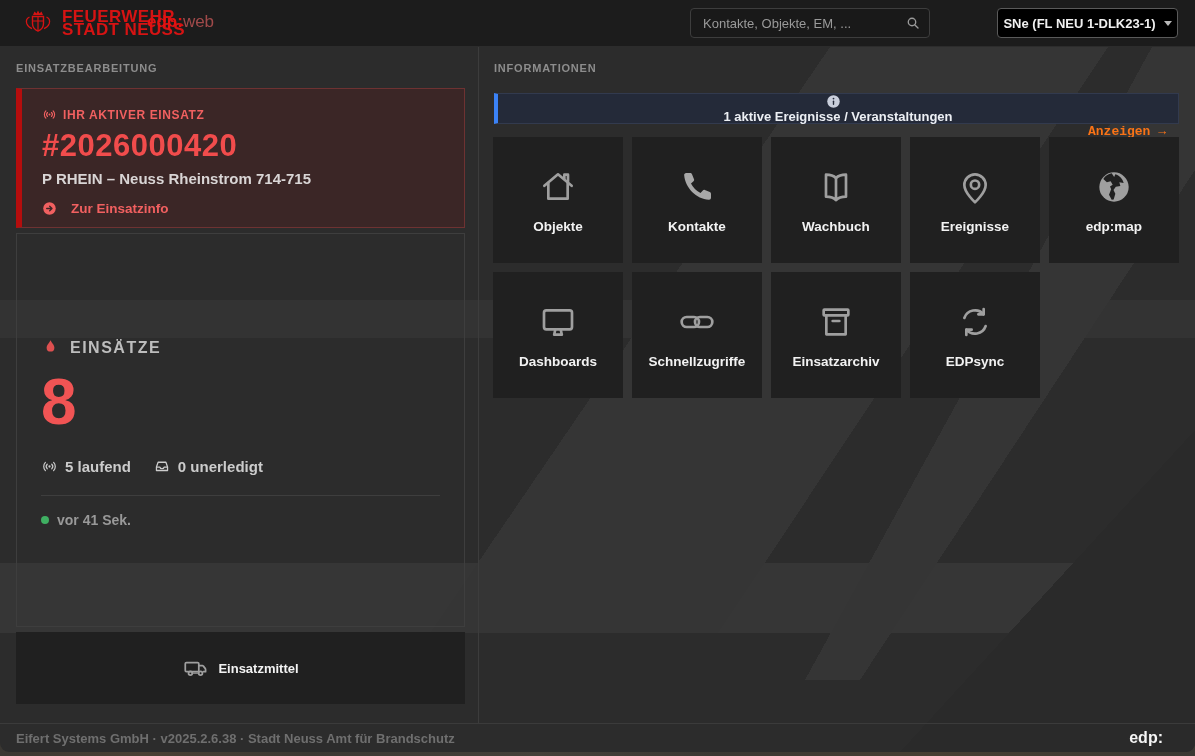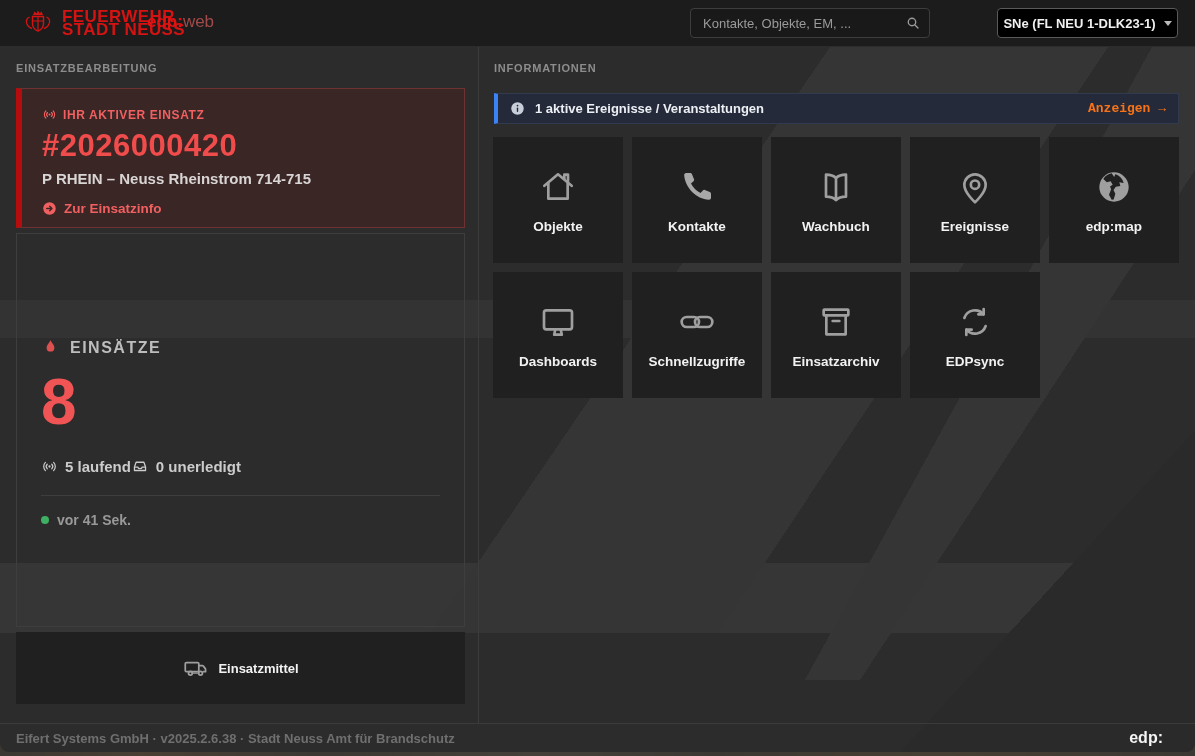--- a/index.html
+++ b/index.html
@@ -39,41 +39,41 @@
 
   
   .left { position:absolute; left:0; top:46px; width:478px; height:677px; z-index:2; }
   .left .sect-header { position:absolute; left:16px; top:16px; }
 
   .active-card { position:absolute; left:16px; top:42px; width:449px; height:140px;
     background:#3b2626; border:1px solid #6e3232; border-left:6px solid #b50d0d; padding:18px 12px 0 20px; }
   .active-label { display:flex; align-items:center; gap:6px; color:#f16060; font-size:12px; font-weight:bold; letter-spacing:.6px; }
   .active-number { margin-top:6px; color:#f14c4c; font-size:31px; font-weight:800; letter-spacing:.5px; }
   .active-desc { margin-top:6px; color:#d9d5d5; font-size:15px; font-weight:bold; }
-  .active-link { margin-top:14px; display:flex; align-items:center; gap:7px; color:#f16060; font-size:13.5px; font-weight:bold; cursor:pointer; }
+  .active-link { margin-top:14px; display:flex; align-items:center; gap:14px; color:#f16060; font-size:13.5px; font-weight:bold; cursor:pointer; }
 
   .stats-card { position:absolute; left:16px; top:187px; width:449px; height:394px; border:1px solid #3e3e3e; }
   .stats-inner { position:absolute; left:24px; right:24px; top:104px; }
   .stats-title { display:flex; align-items:center; gap:10px; color:#bdbdbd; font-size:16px; font-weight:bold; letter-spacing:1.5px; }
   .stats-count { margin-top:12px; color:#f15454; font-size:64px; font-weight:800; line-height:66px; }
-  .stats-row { margin-top:22px; display:flex; align-items:center; color:#cccccc; font-size:15px; font-weight:bold; }
+  .stats-row { margin-top:22px; display:flex; align-items:center; gap:22px; color:#cccccc; font-size:15px; font-weight:bold; }
   .stats-item { display:flex; align-items:center; gap:7px; }
   .stats-div { margin-top:20px; height:1px; background:#3e3e3e; }
   .stats-updated { margin-top:16px; display:flex; align-items:center; gap:8px; color:#999999; font-size:14px; font-weight:bold; }
   .dot-green { width:8px; height:8px; border-radius:50%; background:#3faf62; }
 
   .em-tile { position:absolute; left:16px; top:586px; width:449px; height:72px; background:#202020;
     display:flex; flex-direction:row; align-items:center; justify-content:center; gap:8px; cursor:pointer; }
   .em-tile .lbl { color:#f2f2f2; font-size:13px; font-weight:bold; }
 
   
   .right { position:absolute; left:479px; top:46px; width:716px; height:677px; z-index:2; }
   .right .sect-header { position:absolute; left:15px; top:16px; }
   .banner { position:absolute; left:15px; top:47px; width:685px; height:31px; background:#242a39;
-    border:1px solid #323a4e; border-left:4px solid #3b82f6; display:flex; align-items:center; padding:0 12px 0 12px; }
+    border:1px solid #323a4e; border-left:4px solid #3b82f6; display:flex; align-items:center; padding:0 12px 0 2px;flex-direction:column; }
   .banner-text { margin-left:10px; color:#eceff4; font-size:13px; font-weight:bold; }
   .banner-link { margin-left:auto; color:#f97316; font-size:13px; font-weight:bold; cursor:pointer;font-family:Liberation Mono, monospace; }
 
   .tiles { position:absolute; left:14px; top:91px; width:688px; display:grid;
     grid-template-columns:repeat(5,130px); grid-auto-rows:126px; gap:9px; }
   .tile { background:#202020; display:flex; flex-direction:column; align-items:center; justify-content:center; gap:12px; cursor:pointer; }
   .tile-icon svg { display:block; width:40px; height:40px; }
   .tile-label { color:#f2f2f2; font-size:13.5px; font-weight:bold; }
 
   

